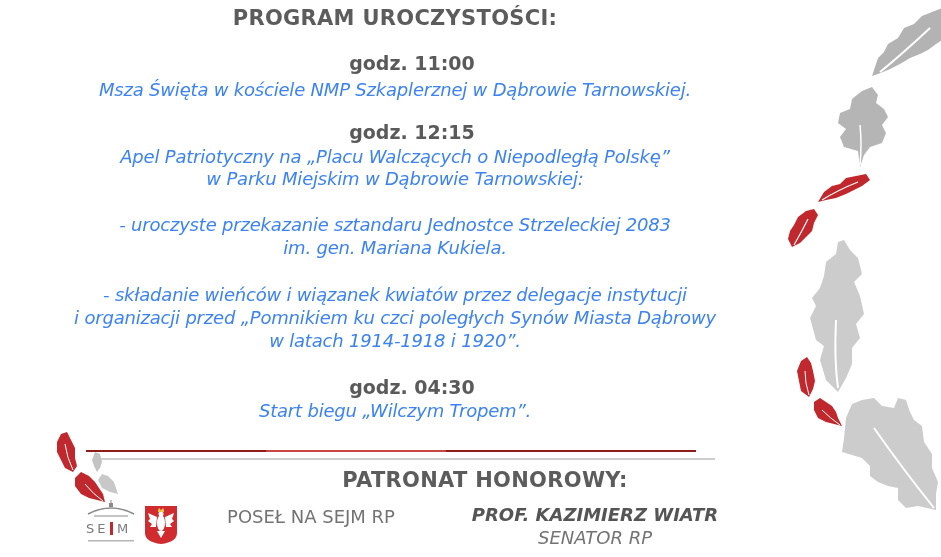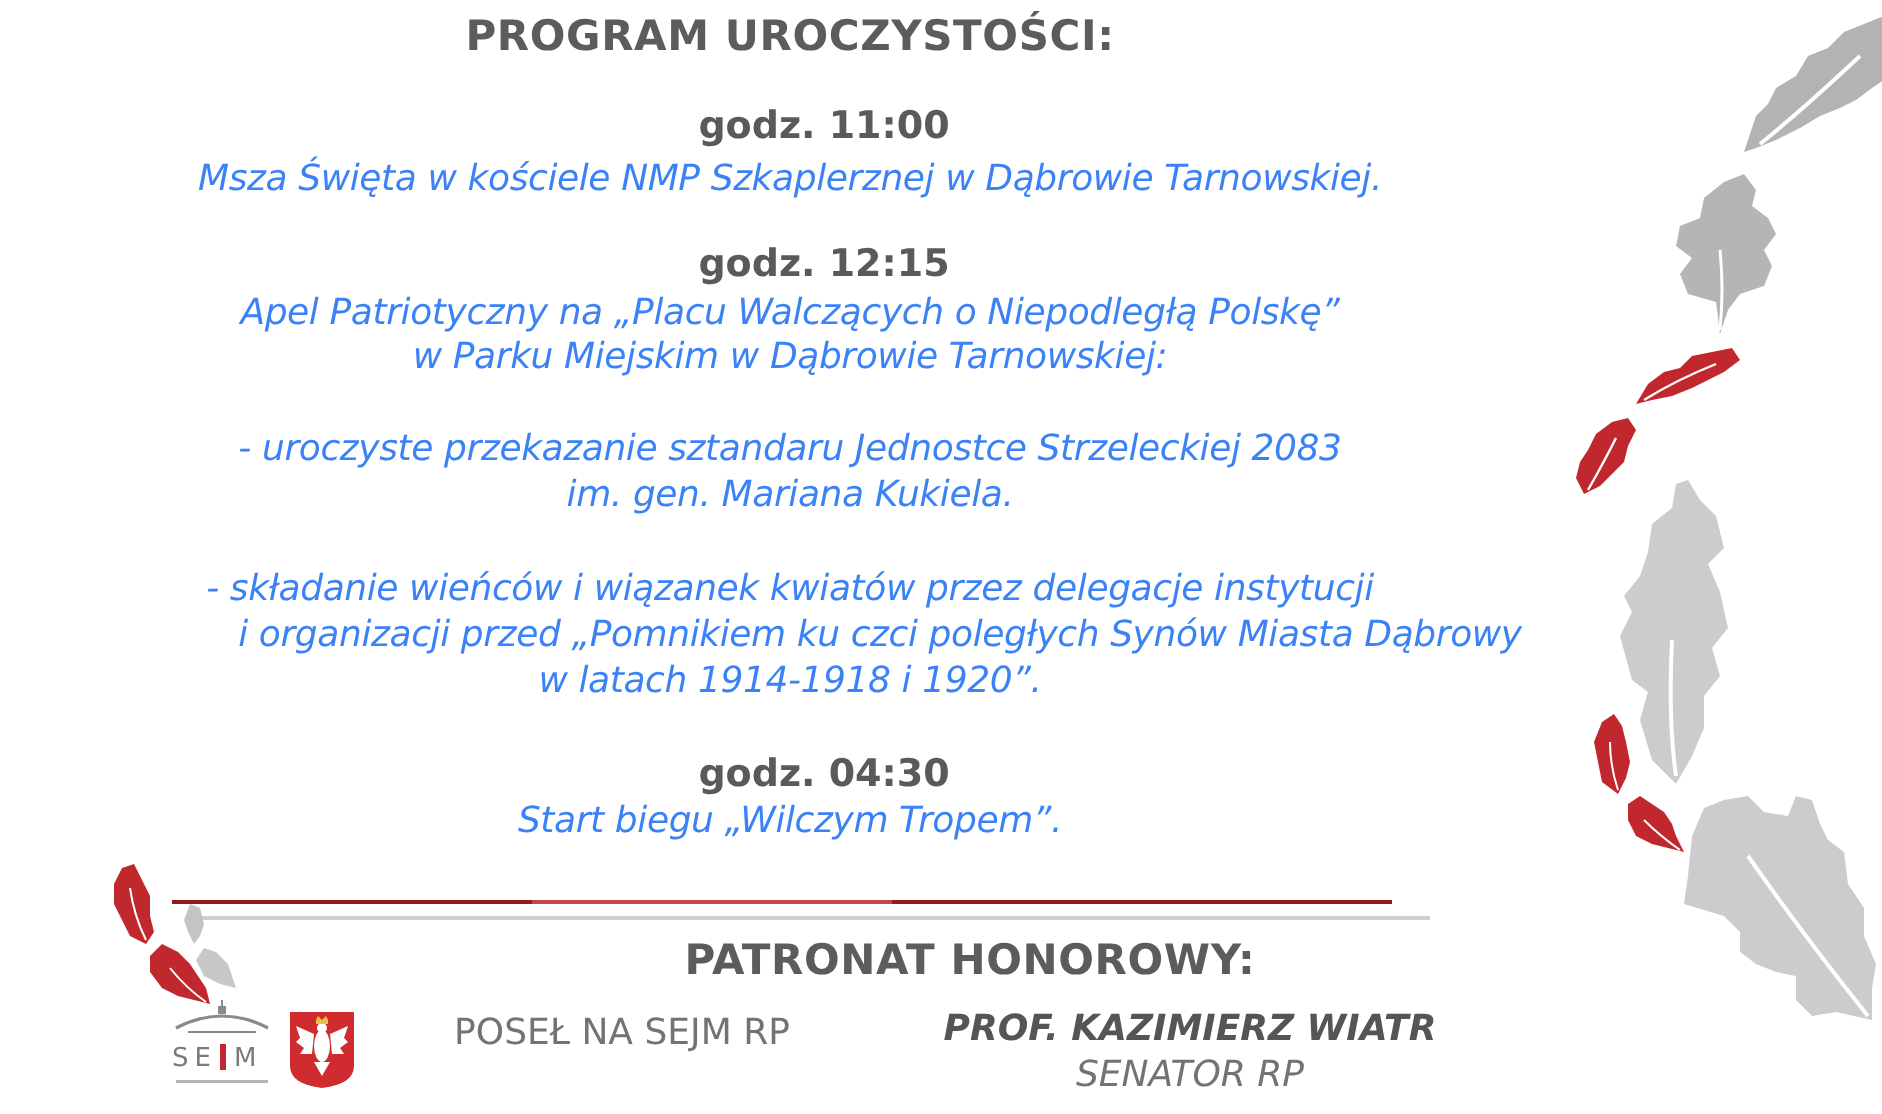--- a/index.html
+++ b/index.html
@@ -62,21 +62,21 @@
 
   <div class="time" style="top:52px;">godz. 11:00</div>
   <div class="line" style="top:79px;">Msza Święta w kościele NMP Szkaplerznej w Dąbrowie Tarnowskiej.</div>
 
   <div class="time" style="top:121px;">godz. 12:15</div>
   <div class="line" style="top:146px;">Apel Patriotyczny na „Placu Walczących o Niepodległą Polskę”</div>
   <div class="line" style="top:168px;">w Parku Miejskim w Dąbrowie Tarnowskiej:</div>
   <div class="line" style="top:214px;">- uroczyste przekazanie sztandaru Jednostce Strzeleckiej 2083</div>
   <div class="line" style="top:237px;">im. gen. Mariana Kukiela.</div>
   <div class="line" style="top:284px;">- składanie wieńców i wiązanek kwiatów przez delegacje instytucji</div>
-  <div class="line" style="top:307px;padding-left:45px;">i organizacji przed „Pomnikiem ku czci poległych Synów Miasta Dąbrowy</div>
+  <div class="line" style="top:307px;">i organizacji przed „Pomnikiem ku czci poległych Synów Miasta Dąbrowy</div>
   <div class="line" style="top:330px;">w latach 1914-1918 i 1920”.</div>
 
   <div class="time" style="top:376px;">godz. 04:30</div>
   <div class="line" style="top:400px;">Start biegu „Wilczym Tropem”.</div>
 </div>
 
 <div class="rule-red">
     <div class="hl"></div>
   </div>
 <div class="rule-gray"></div>

